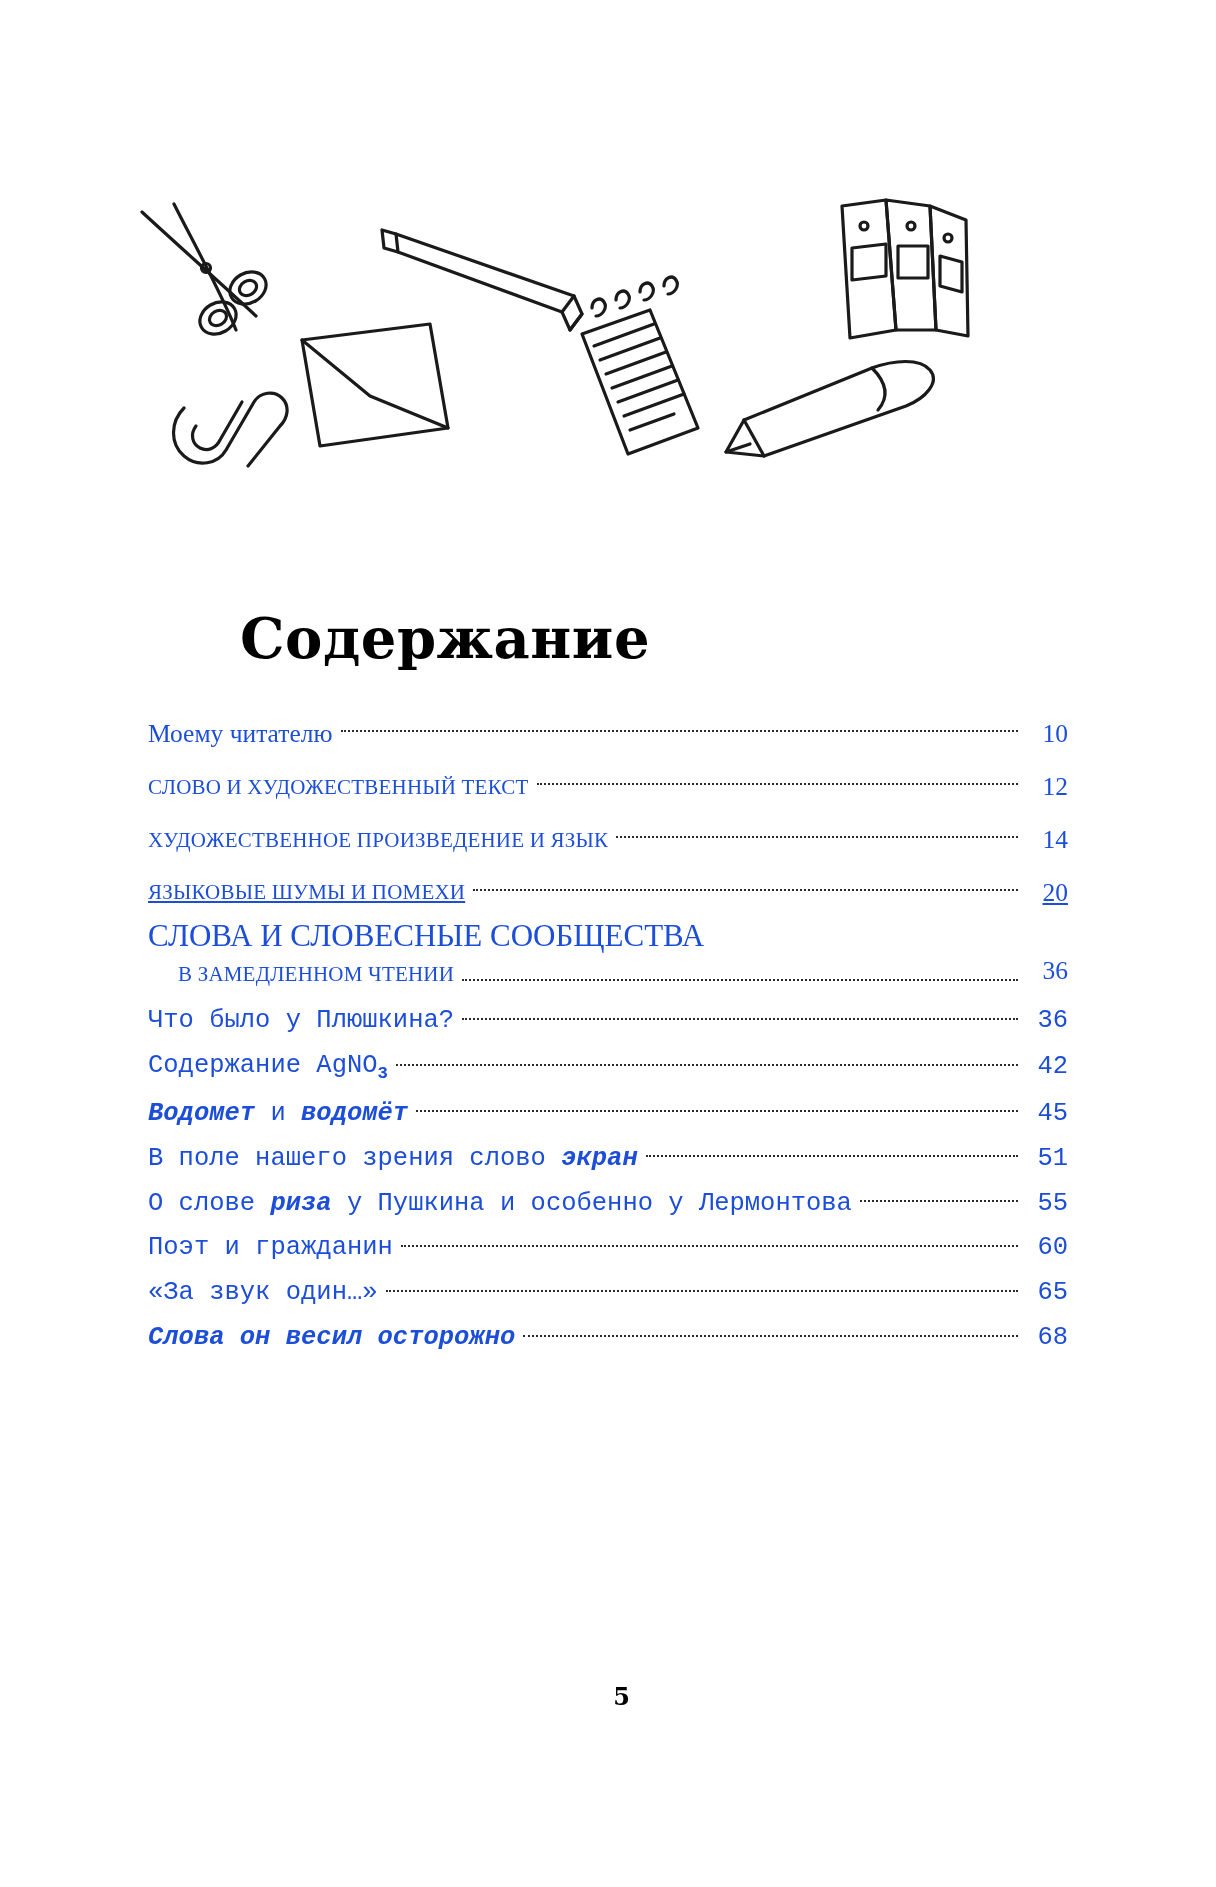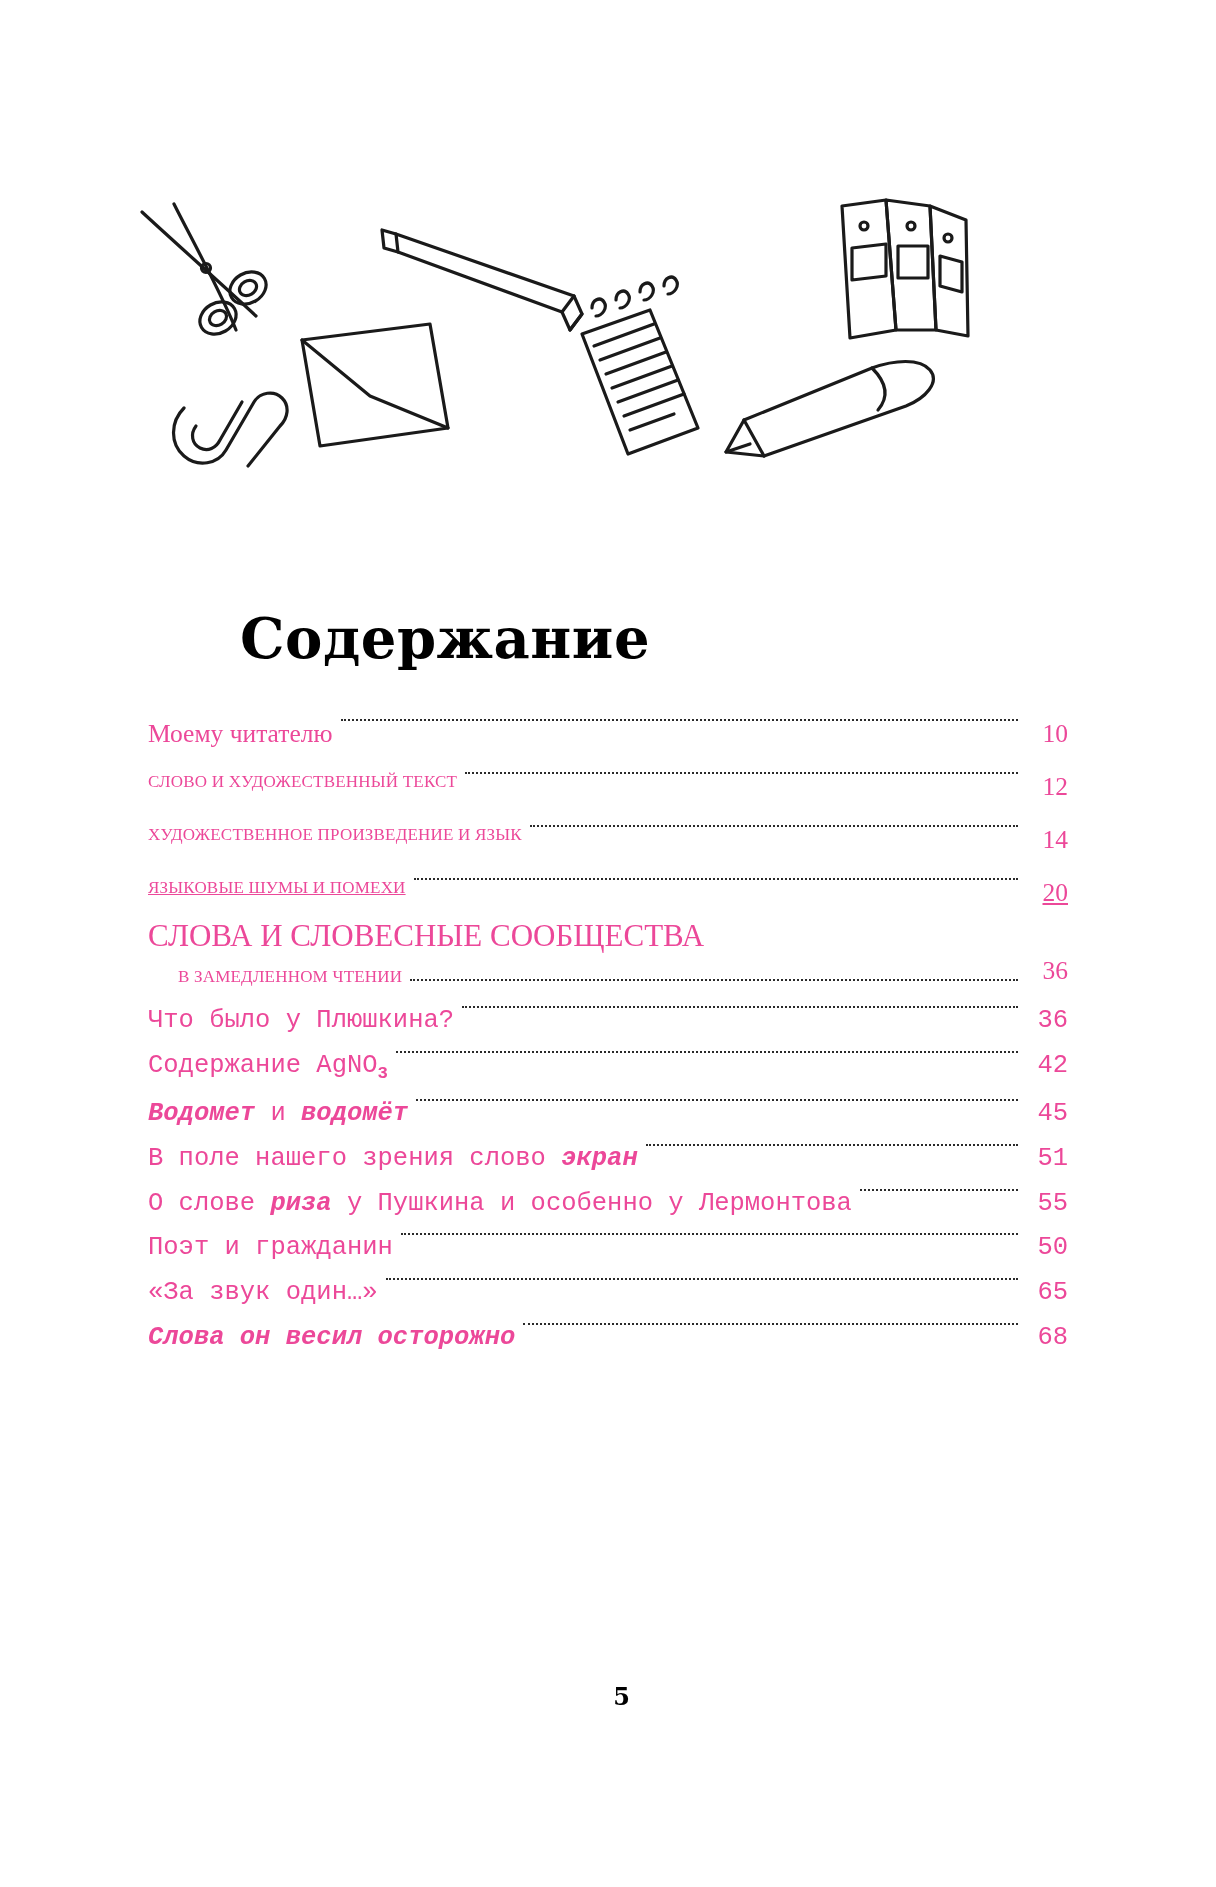--- a/index.html
+++ b/index.html
@@ -47,39 +47,39 @@
 
   
   .toc {
     position: absolute;
     left: 148px;
     top: 718px;
     width: 920px;
   }
   .toc-entry {
     display: flex;
-    align-items: flex-start;
+    align-items: center;
     font-size: 25.5px;
     line-height: 1.25;
-    color: #ec4899;
+    color: #1d4ed8;
     margin-bottom: 21px;
   }
   .toc-entry.tight {
     margin-bottom: 13px;
     font-family: Liberation Mono, monospace;
   }
   .toc-entry.group {
     margin-bottom: 8px;
     text-decoration: underline;
   }
   .entry-label {
     white-space: nowrap;
   }
   .entry-label.caps {
-    font-size: 17px;
+    font-size: 21px;
     letter-spacing: 0.2px;
   }
   .entry-label b {
     font-weight: 700;
     font-style: italic;
   }
   .leader {
     flex: 1 1 auto;
     margin: 0 6px 6px 8px;
     border-bottom: 2.6px dotted #2a2a2a;
@@ -265,21 +265,21 @@
 
     <div class="toc-entry tight">
       <span class="entry-label"><span>О слове </span><b>риза</b><span> у Пушкина и особенно у Лермонтова</span></span>
       <span class="leader"></span>
       <span class="entry-page">55</span>
     </div>
 
     <div class="toc-entry tight">
       <span class="entry-label">Поэт и гражданин</span>
       <span class="leader"></span>
-      <span class="entry-page">50</span>
+      <span class="entry-page">60</span>
     </div>
 
     <div class="toc-entry tight">
       <span class="entry-label">«За звук один…»</span>
       <span class="leader"></span>
       <span class="entry-page">65</span>
     </div>
 
     <div class="toc-entry tight">
       <span class="entry-label"><b>Слова он весил осторожно</b></span>

